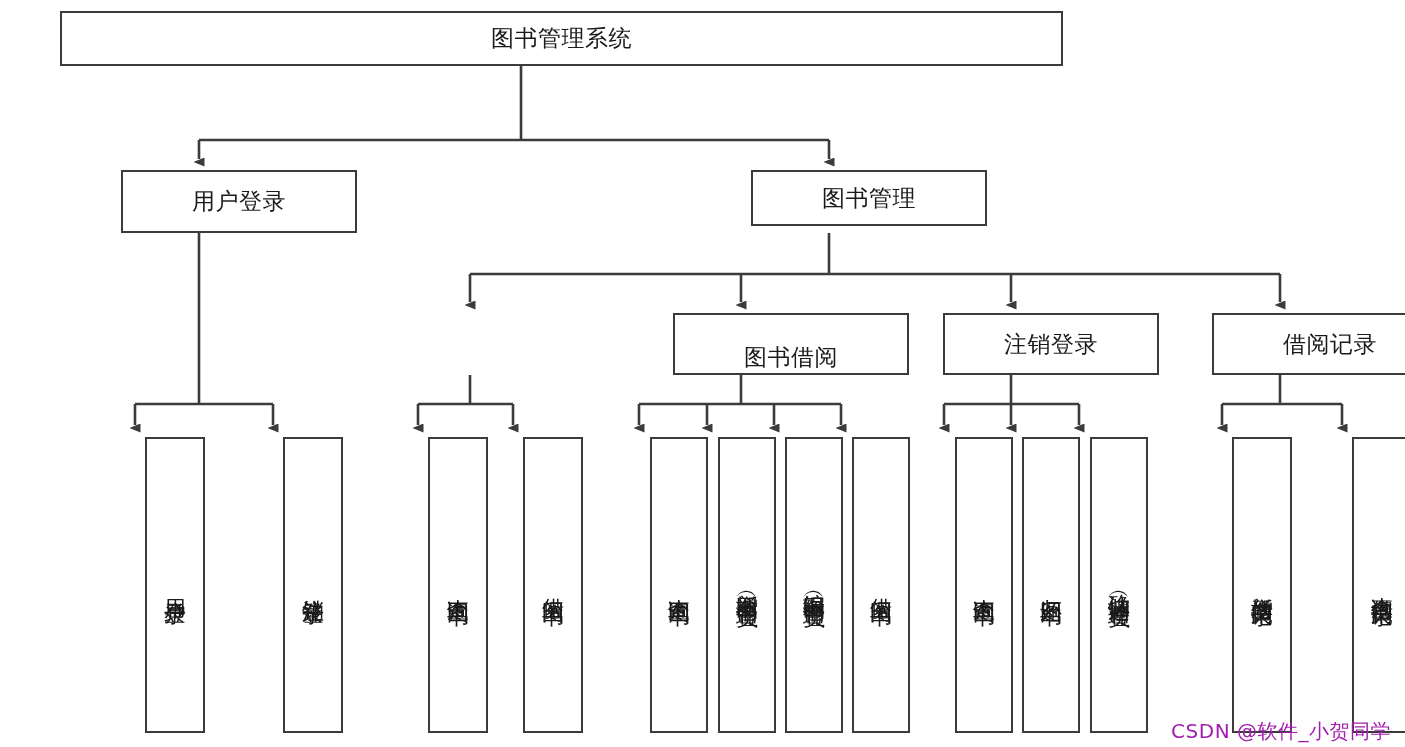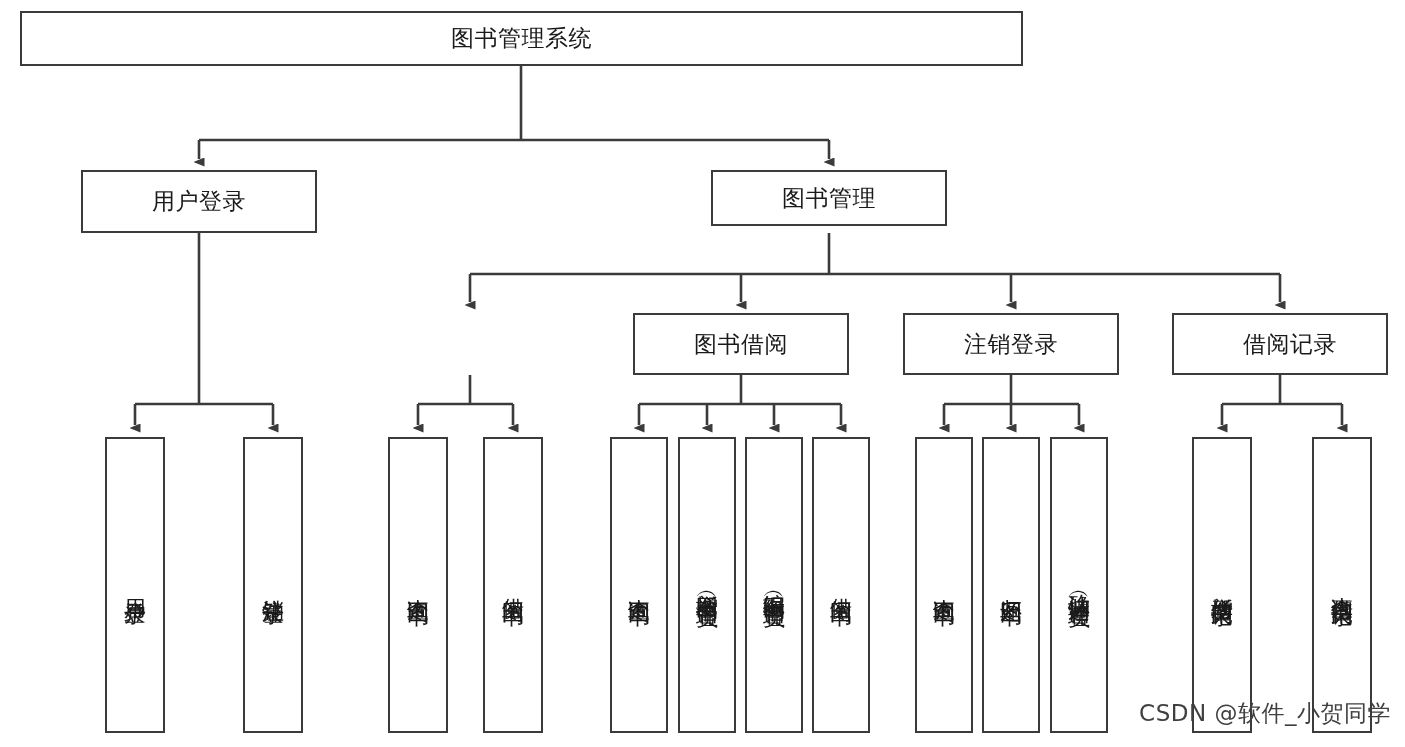--- a/index.html
+++ b/index.html
@@ -26,20 +26,21 @@
   }
   .node {
     position: absolute;
     box-sizing: border-box;
     border: 2px solid #3b3b3b;
     background: #ffffff;
     display: flex;
     align-items: center;
     justify-content: center;
     color: #1a1a1a;
+    margin-left: 40px;
   }
   .node.horiz {
     font-size: 23px;
     letter-spacing: 0.5px;
   }
   .node.vert {
     writing-mode: vertical-rl;
     text-orientation: upright;
     font-size: 22px;
     letter-spacing: 2px;
@@ -47,23 +48,23 @@
     line-height: 1;
   }
   .node.vert .vtext {
     writing-mode: vertical-rl;
     text-orientation: upright;
     white-space: nowrap;
   }
   .watermark {
     position: absolute;
     right: 14px;
-    bottom: 18px;
-    font-size: 23px;
-    color: #404040;
+    bottom: 2px;
+    font-size: 20px;
+    color: #a21caf;
     letter-spacing: 0.5px;
     white-space: nowrap;
   }
 </style>
 </head>
 <body>
 
 <div id="canvas">
 
   <svg id="edges" viewBox="0 0 1405 747" xmlns="http://www.w3.org/2000/svg">
@@ -120,21 +121,21 @@
     <span>图书管理系统</span>
   </div>
 
   <div class="node horiz" style="left:81px; top:170px; width:236px; height:63px;">
     <span>用户登录</span>
   </div>
   <div class="node horiz" style="left:711px; top:170px; width:236px; height:56px;">
     <span>图书管理</span>
   </div>
 
-  <div class="node horiz" style="left:633px; top:313px; width:216px; height:62px;">
+  <div class="node horiz" style="left:633px; top:313px; width:236px; height:62px;align-items:flex-end;">
     <span>图书借阅</span>
   </div>
   <div class="node horiz" style="left:903px; top:313px; width:216px; height:62px;">
     <span>注销登录</span>
   </div>
   <div class="node horiz" style="left:1172px; top:313px; width:216px; height:62px;padding-left:20px;">
     <span>借阅记录</span>
   </div>
 
   <div class="node vert" style="left:105px; top:437px; width:60px; height:296px;">

